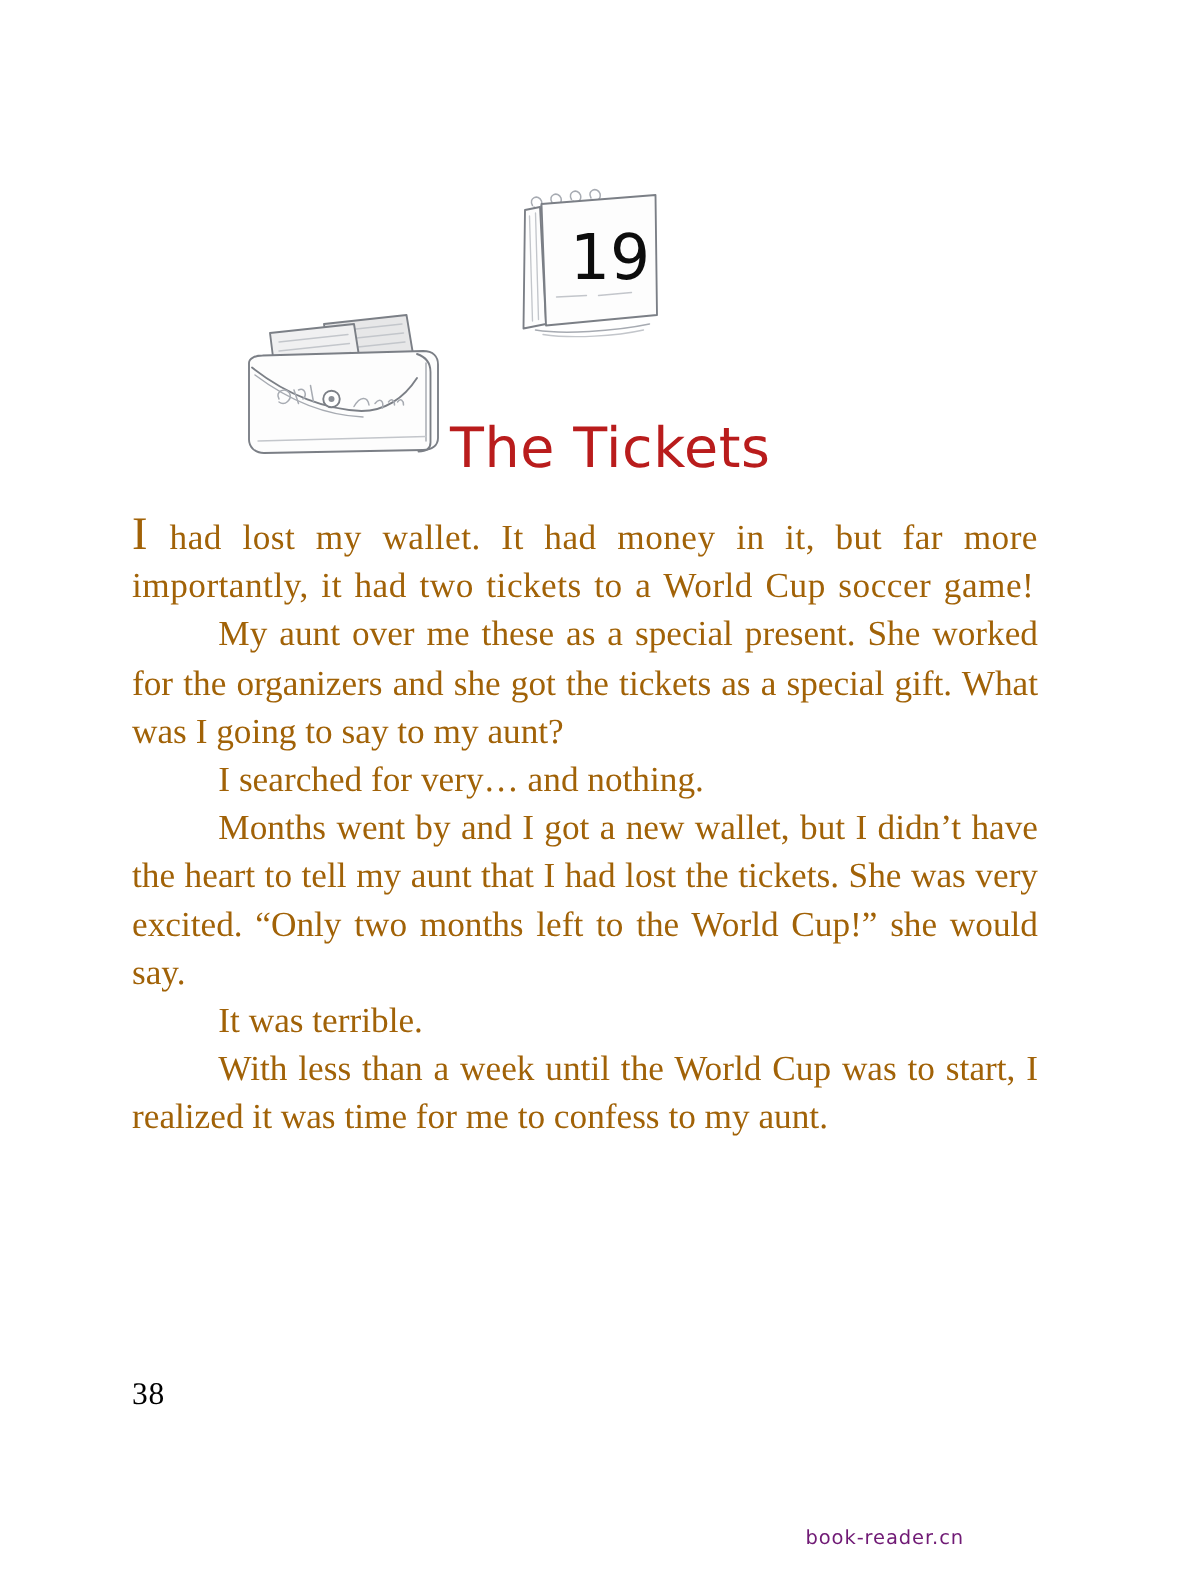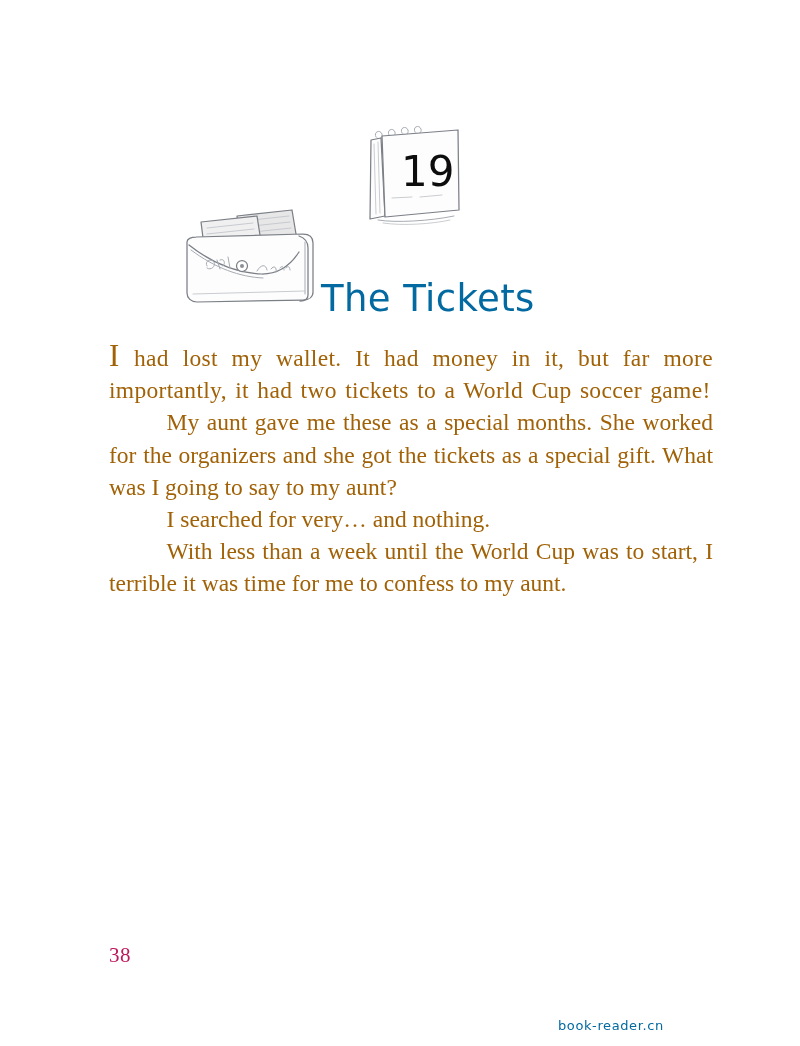--- a/index.html
+++ b/index.html
@@ -14,21 +14,20 @@
     position: relative;
     overflow: hidden;
     font-family: "Liberation Serif", serif;
     color: #1a1a1a;
   }
 
   .page {
     position: absolute;
     inset: 0;
     background: #ffffff;
-    margin-left: 21px;
   }
 
   
   .chapter-head {
     position: absolute;
     left: 0;
     top: 112px;
     width: 800px;
     height: 200px;
   }
@@ -50,21 +49,21 @@
   }
 
   .chapter-title {
     position: absolute;
     left: 300px;
     top: 140px;
     font-family: "DejaVu Sans", sans-serif;
     font-size: 37px;
     font-weight: 400;
     letter-spacing: 0.4px;
-    color: #0369a1;
+    color: #b91c1c;
     white-space: nowrap;
   }
 
   
   .body-text {
     position: absolute;
     left: 88px;
     top: 340px;
     width: 604px;
     font-size: 23.5px;
@@ -92,34 +91,34 @@
 
   .first-line-spread {
     letter-spacing: 0.32px;
     word-spacing: 2.2px;
   }
 
   
   .page-number {
     position: absolute;
     left: 88px;
-    top: 943px;
+    top: 917px;
     font-size: 21px;
-    color: #be185d;
+    color: #000000;
     letter-spacing: 0.5px;
   }
 
   .watermark {
     position: absolute;
     left: 537px;
     top: 1018px;
     font-family: "DejaVu Sans", sans-serif;
     font-size: 13px;
     letter-spacing: 0.6px;
-    color: #0369a1;
+    color: #701a75;
     user-select: none;
     text-align: right;
   }
 
   svg { display: block; overflow: visible; }
   .ink  { fill: none; stroke: #7b7f86; stroke-width: 1.25; stroke-linecap: round; stroke-linejoin: round; }
   .ink-soft { fill: none; stroke: #a7abb2; stroke-width: 1; stroke-linecap: round; stroke-linejoin: round; }
   .ink-faint { fill: none; stroke: #c3c6cb; stroke-width: 0.9; stroke-linecap: round; }
   .paper { fill: #fdfdfd; }
   .bill  { fill: #f0f0f1; }
@@ -190,27 +189,29 @@
       </svg>
     </div>
 
     <h1 class="chapter-title">The Tickets</h1>
   </div>
 
   <div class="body-text">
 
     <p class="first"><span class="dropcap">I</span><span class="first-line-spread"> had lost my wallet. It had money in it, but far more importantly, it had two tickets to a World Cup soccer game!</span></p>
 
-    <p>My aunt gave me these as a special months. She worked for the organizers and she got the tickets as a special gift. What was I going to say to my aunt?</p>
+    <p>My aunt over me these as a special present. She worked for the organizers and she got the tickets as a special gift. What was I going to say to my aunt?</p>
 
     <p>I searched for very… and nothing.</p>
 
-
-
-    <p>With less than a week until the World Cup was to start, I terrible it was time for me to confess to my aunt.</p>
+    <p>Months went by and I got a new wallet, but I didn’t have the heart to tell my aunt that I had lost the tickets. She was very excited. “Only two months left to the World Cup!” she would say.</p>
+
+    <p>It was terrible.</p>
+
+    <p>With less than a week until the World Cup was to start, I realized it was time for me to confess to my aunt.</p>
 
 
   </div>
 
   <div class="page-number">38</div>
 
   <div class="watermark">book-reader.cn</div>
 
 </div>
 

